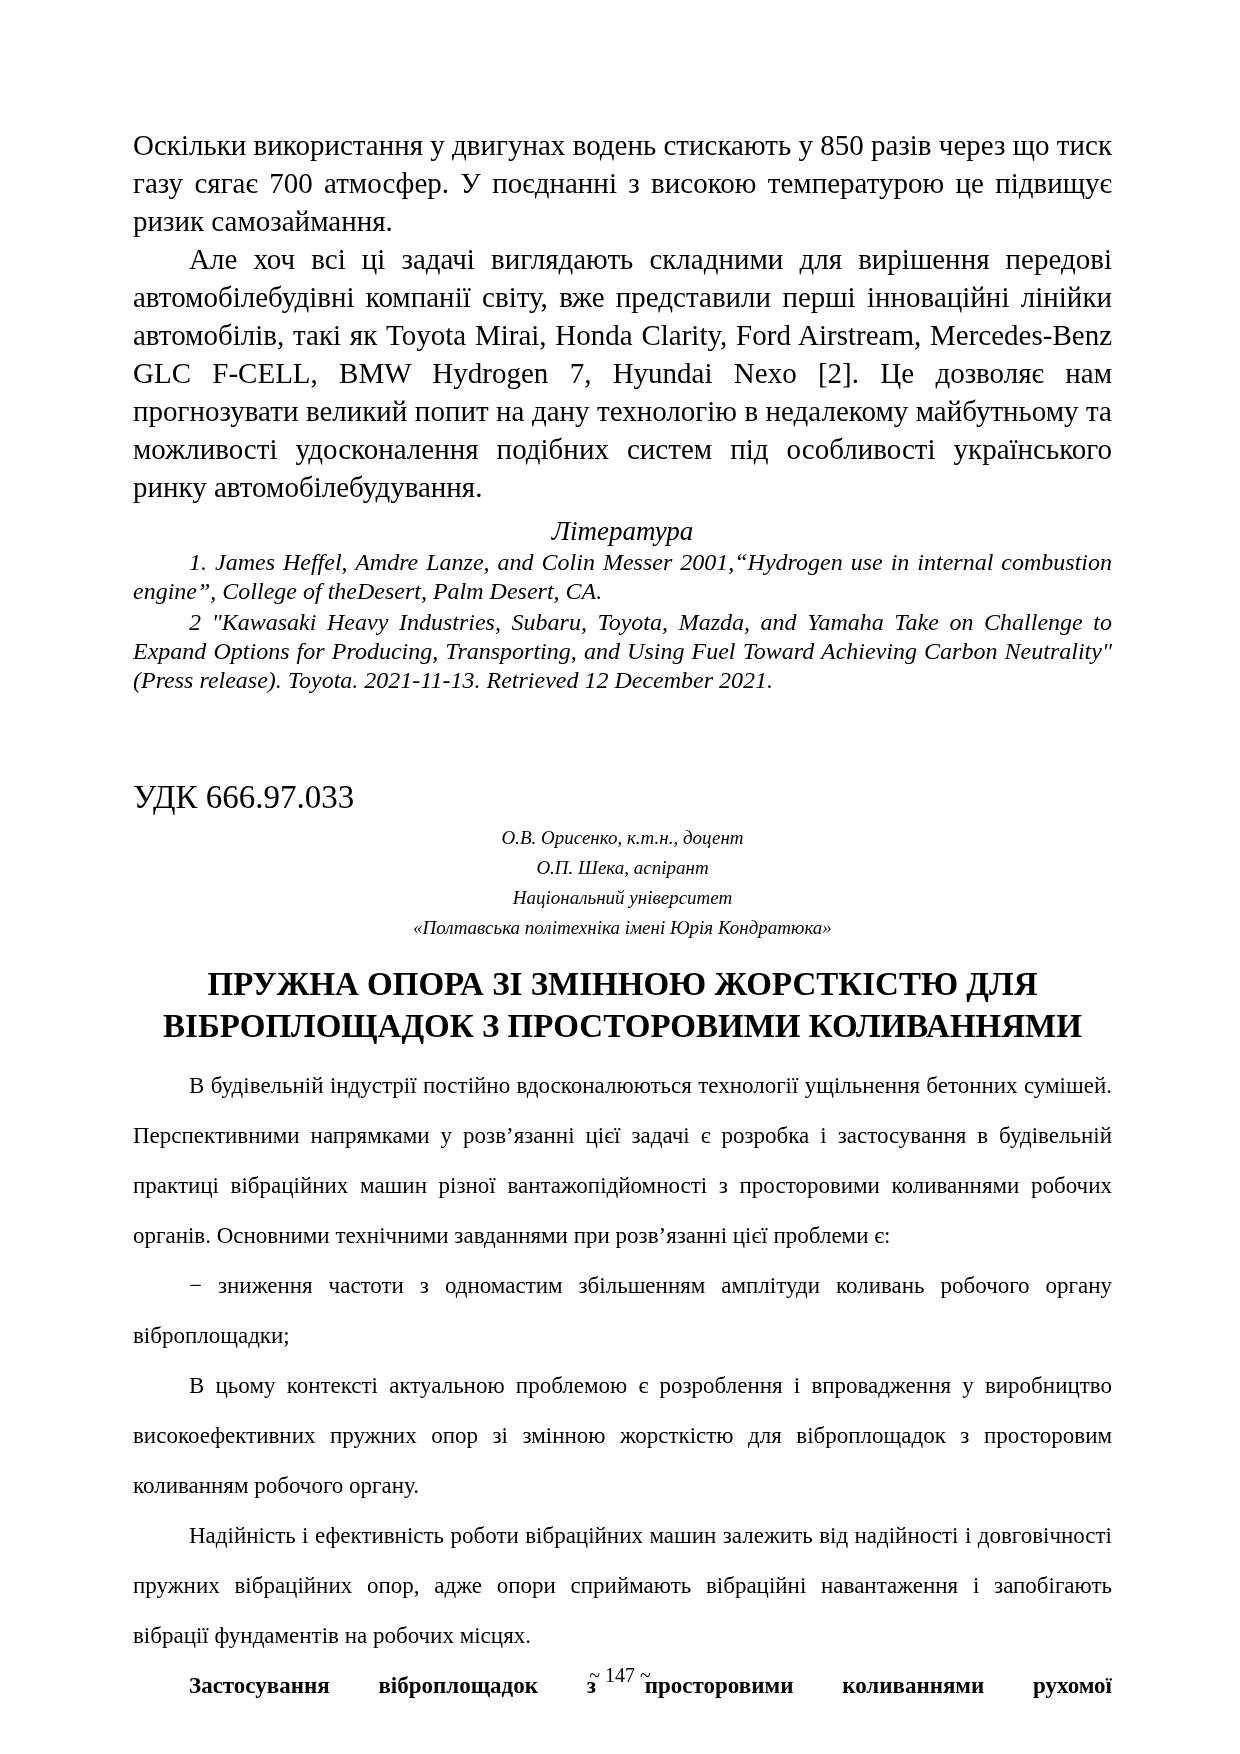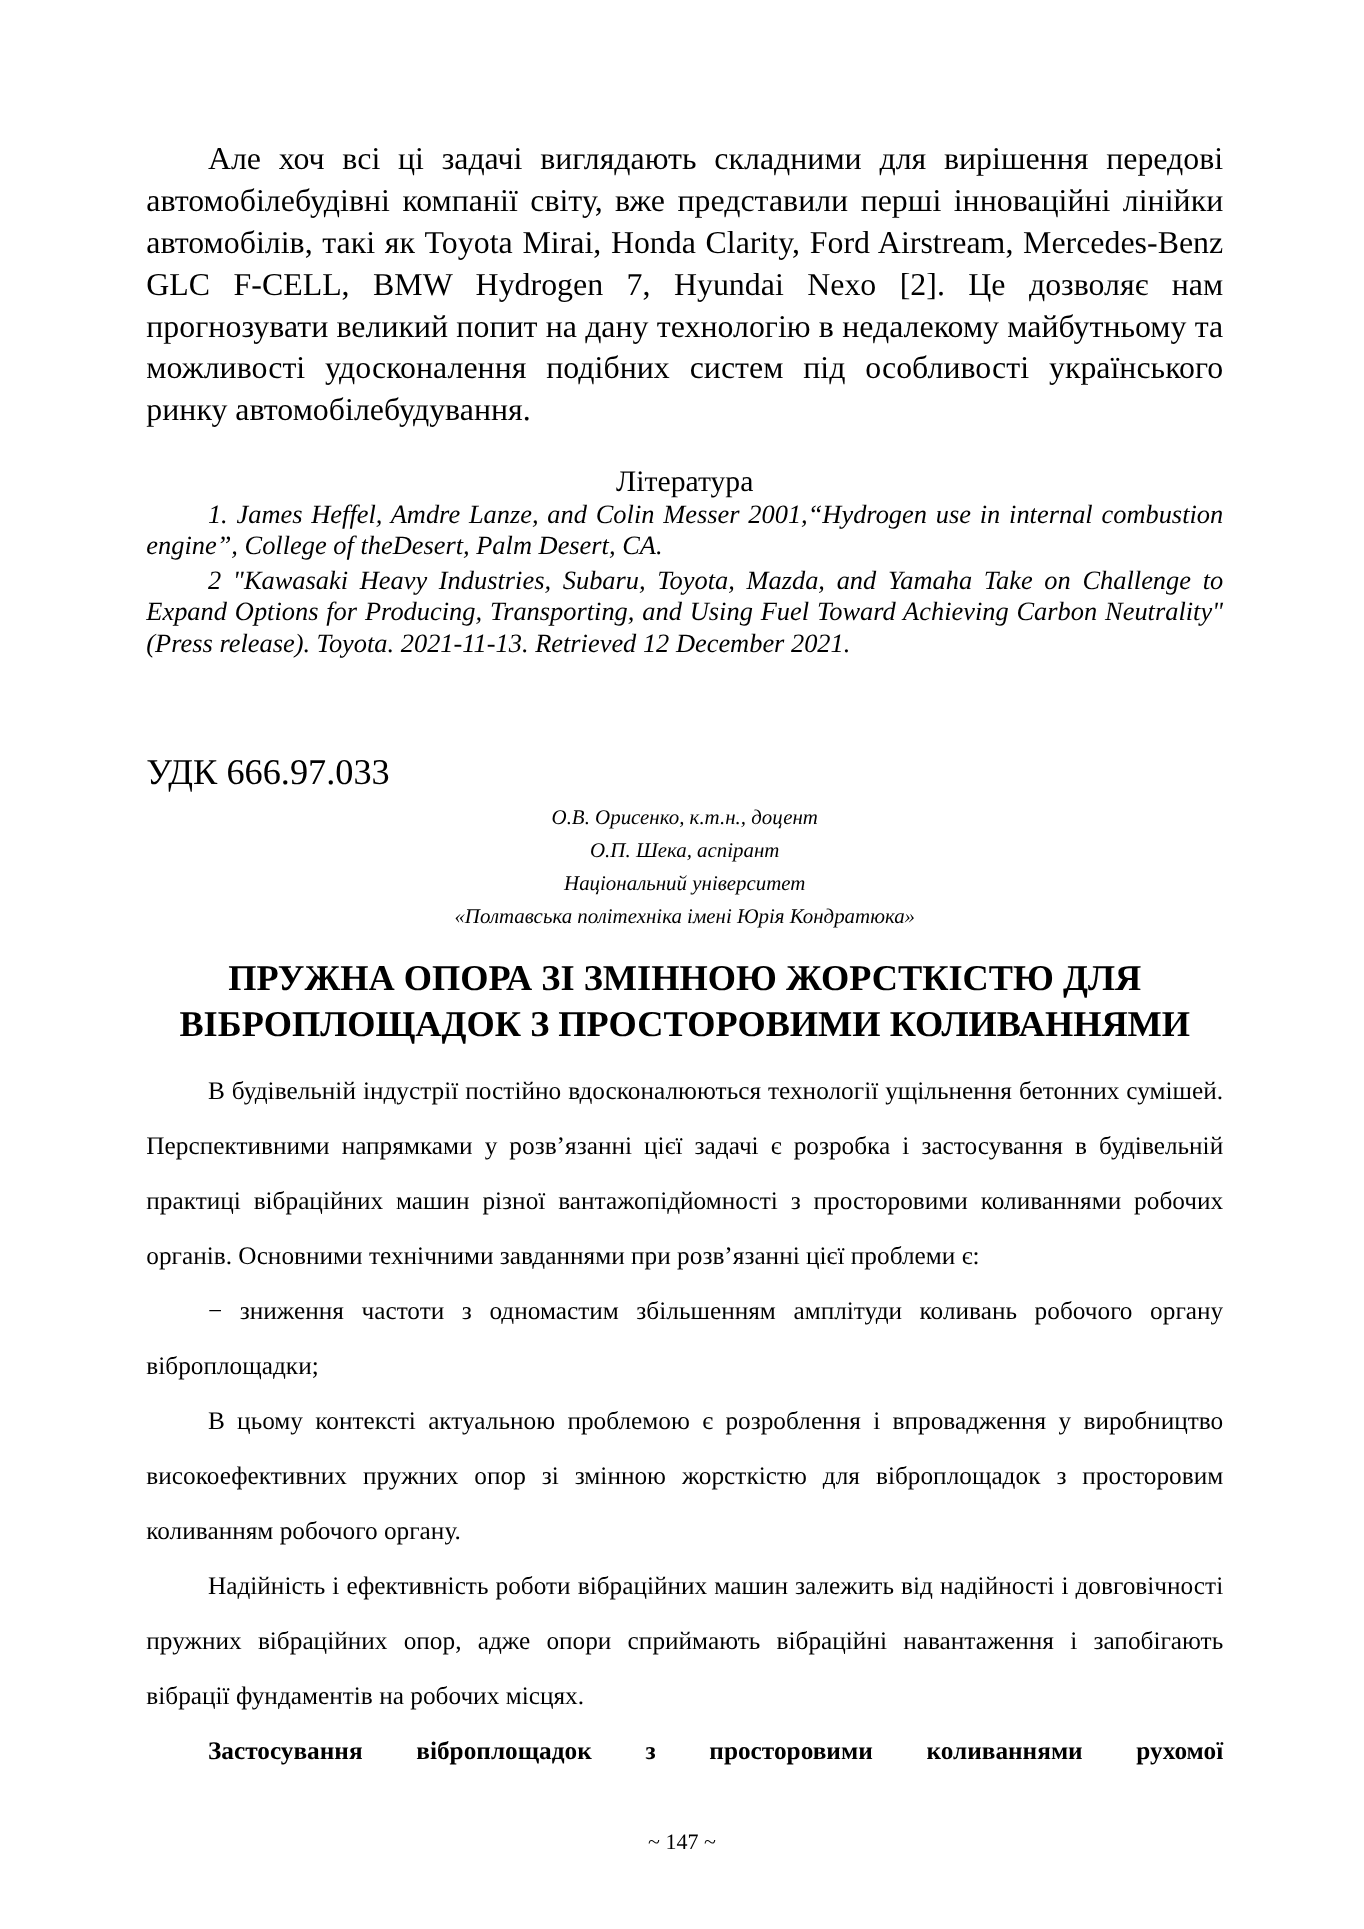--- a/index.html
+++ b/index.html
@@ -22,24 +22,25 @@
   .body-text {
     font-size: 29px;
     line-height: 38px;
     text-align: justify;
     margin: 0;
   }
   .indent { text-indent: 56px; }
   .no-indent { text-indent: 0; }
 
   .lit-heading {
+    font-style: italic;
     font-size: 27px;
     line-height: 30px;
     text-align: center;
-    margin-top: 30px;
+    margin-top: 10px;
   }
   .ref {
     font-style: italic;
     font-size: 24px;
     line-height: 29px;
     text-align: justify;
     text-indent: 56px;
     margin: 2px 0 0 0;
   }
 
@@ -79,20 +80,21 @@
     text-align: center;
     font-size: 20px;
     line-height: 34px;
   }
 </style>
 </head>
 <body>
 
 <div class="page">
 
+  <p class="body-text no-indent">Оскільки використання у двигунах водень стискають у 850 разів через що тиск газу сягає 700 атмосфер. У поєднанні з високою температурою це підвищує ризик самозаймання.</p>
   <p class="body-text indent">Але хоч всі ці задачі виглядають складними для вирішення передові автомобілебудівні компанії світу, вже представили перші інноваційні лінійки автомобілів, такі як Toyota Mirai, Honda Clarity, Ford Airstream, Mercedes-Benz GLC F-CELL, BMW Hydrogen 7, Hyundai Nexo [2]. Це дозволяє нам прогнозувати великий попит на дану технологію в недалекому майбутньому та можливості удосконалення подібних систем під особливості українського ринку автомобілебудування.</p>
 
   <div class="lit-heading">Література</div>
 
   <p class="ref">1. James Heffel, Amdre Lanze, and Colin Messer 2001,“Hydrogen use in internal combustion engine”, College of theDesert, Palm Desert, CA.</p>
   <p class="ref">2 "Kawasaki Heavy Industries, Subaru, Toyota, Mazda, and Yamaha Take on Challenge to Expand Options for Producing, Transporting, and Using Fuel Toward Achieving Carbon Neutrality" (Press release). Toyota. 2021-11-13. Retrieved 12 December 2021.</p>
 
   <div class="udc">УДК 666.97.033</div>
 
   <div class="authors">

